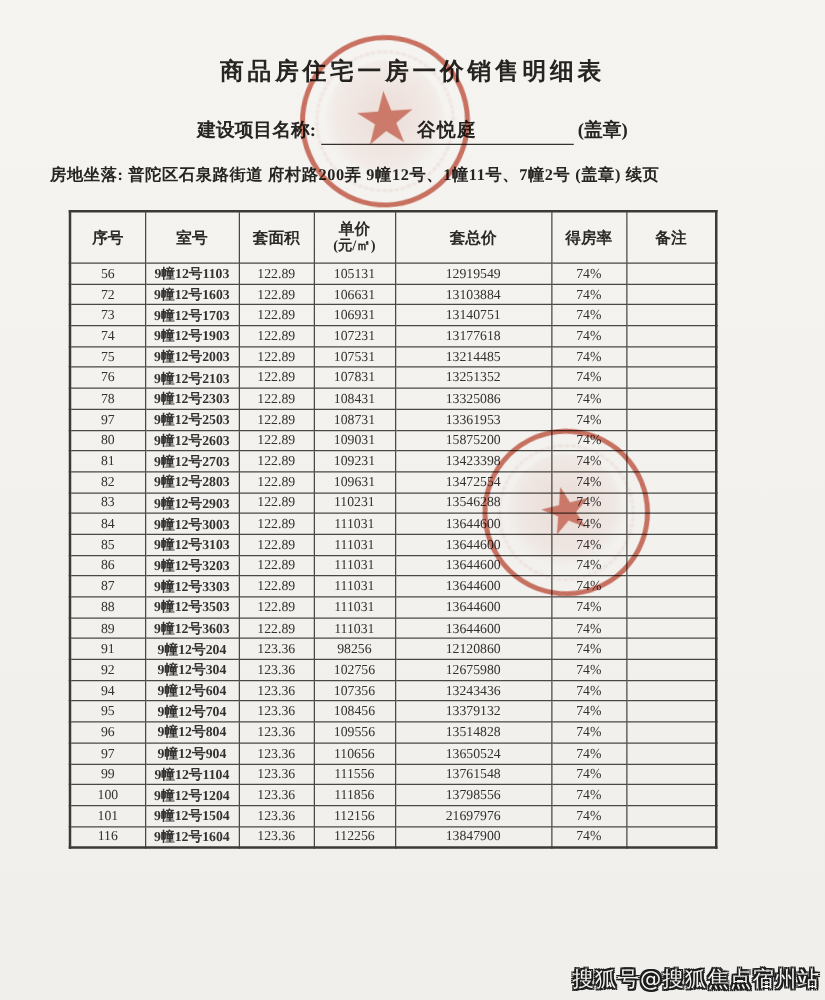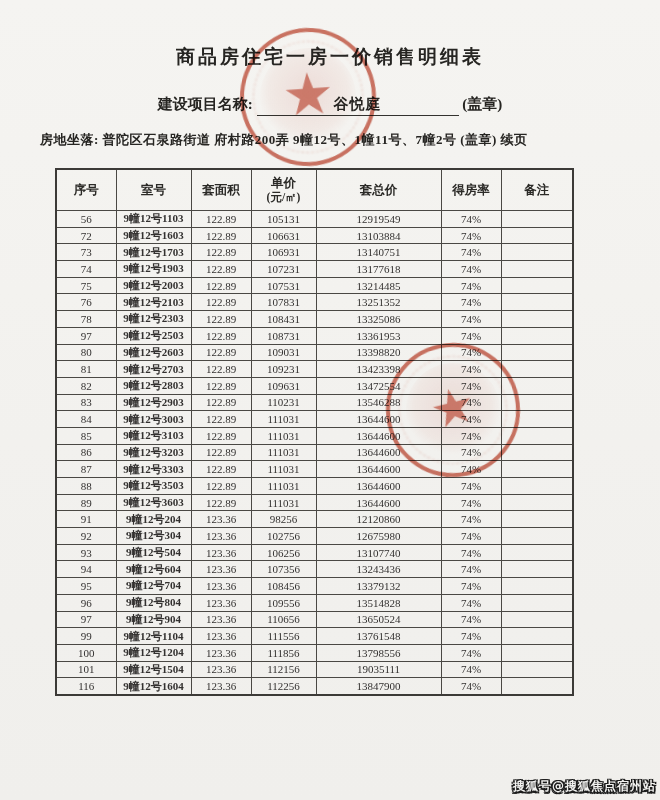--- a/index.html
+++ b/index.html
@@ -93,21 +93,21 @@
     background:radial-gradient(circle at 50% 45%, rgba(200,90,70,.14) 0%, rgba(200,90,70,.06) 55%, rgba(200,90,70,0) 70%);
   }
   .seal-top{left:240px;top:28px;width:136px;height:138px;transform:rotate(4deg);}
   .seal-top .star{font-size:58px;}
   .seal-mid{left:386px;top:343px;width:134px;height:134px;transform:rotate(-6deg);}
   .seal-mid .star{font-size:50px;}
   
   .watermark{
     position:absolute;right:4px;bottom:5px;
     font-family:"DejaVu Sans","Liberation Sans",sans-serif;
-    font-weight:bold;font-size:12px;letter-spacing:1px;
+    font-weight:normal;font-size:17px;letter-spacing:1px;
     color:#f2f2f0;
     text-shadow:
       -1.5px -1.5px 0 #1c1c1c, 1.5px -1.5px 0 #1c1c1c,
       -1.5px 1.5px 0 #1c1c1c, 1.5px 1.5px 0 #1c1c1c,
       0 -1.5px 0 #1c1c1c, 0 1.5px 0 #1c1c1c,
       -1.5px 0 0 #1c1c1c, 1.5px 0 0 #1c1c1c;
   }
 </style>
 </head>
 <body>
@@ -219,21 +219,21 @@
           <td>108731</td>
           <td>13361953</td>
           <td>74%</td>
           <td></td>
         </tr>
         <tr>
           <td>80</td>
           <td class="room">9幢12号2603</td>
           <td>122.89</td>
           <td>109031</td>
-          <td>13398820</td>
+          <td>15875200</td>
           <td>74%</td>
           <td></td>
         </tr>
         <tr>
           <td>81</td>
           <td class="room">9幢12号2703</td>
           <td>122.89</td>
           <td>109231</td>
           <td>13423398</td>
           <td>74%</td>
@@ -323,29 +323,20 @@
         <tr>
           <td>92</td>
           <td class="room">9幢12号304</td>
           <td>123.36</td>
           <td>102756</td>
           <td>12675980</td>
           <td>74%</td>
           <td></td>
         </tr>
         <tr>
-          <td>93</td>
-          <td class="room">9幢12号504</td>
-          <td>123.36</td>
-          <td>106256</td>
-          <td>13107740</td>
-          <td>74%</td>
-          <td></td>
-        </tr>
-        <tr>
           <td>94</td>
           <td class="room">9幢12号604</td>
           <td>123.36</td>
           <td>107356</td>
           <td>13243436</td>
           <td>74%</td>
           <td></td>
         </tr>
         <tr>
           <td>95</td>
@@ -390,21 +381,21 @@
           <td>111856</td>
           <td>13798556</td>
           <td>74%</td>
           <td></td>
         </tr>
         <tr>
           <td>101</td>
           <td class="room">9幢12号1504</td>
           <td>123.36</td>
           <td>112156</td>
-          <td>19035111</td>
+          <td>21697976</td>
           <td>74%</td>
           <td></td>
         </tr>
         <tr>
           <td>116</td>
           <td class="room">9幢12号1604</td>
           <td>123.36</td>
           <td>112256</td>
           <td>13847900</td>
           <td>74%</td>

